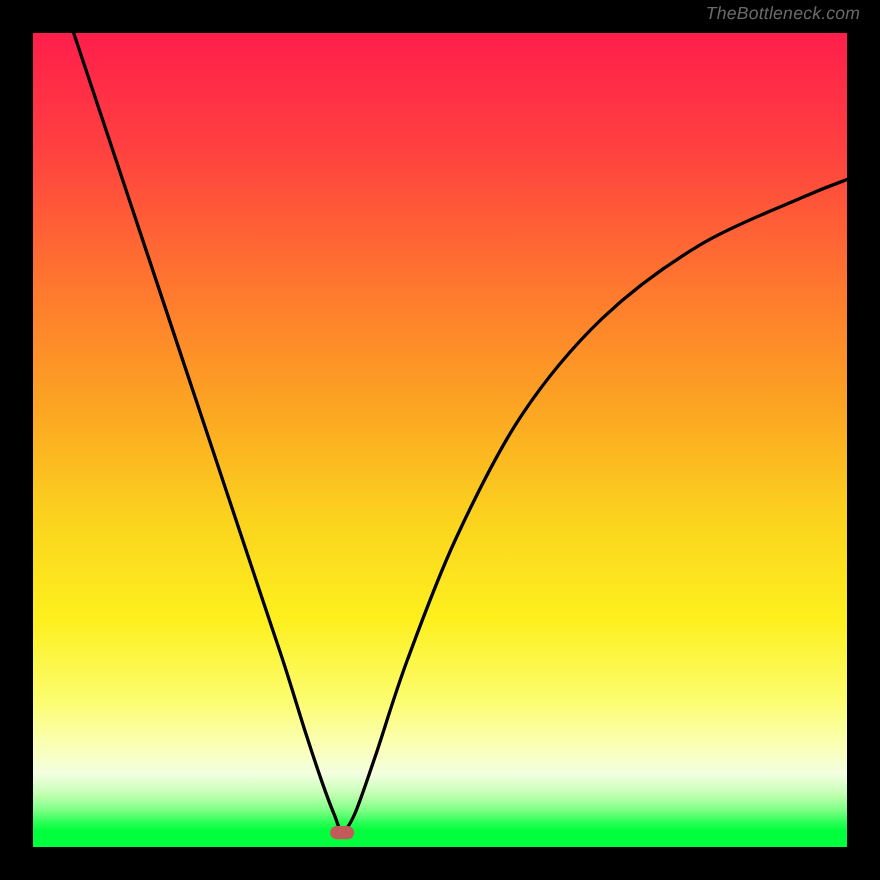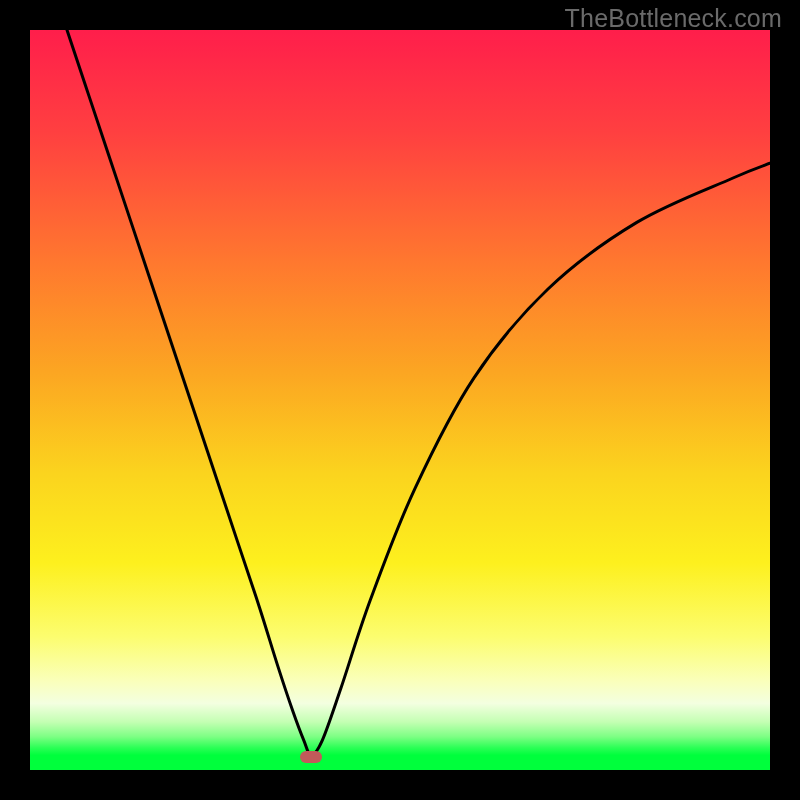--- a/index.html
+++ b/index.html
@@ -60,23 +60,24 @@
     height: 12px;
     border-radius: 6px;
     background: #c25a5a;
     transform: translate(-50%, -50%);
   }
   .watermark {
     position: absolute;
     top: 4px;
     right: 18px;
     color: #6a6a6a;
-    font-size: 25px;
+    font-size: 16px;
     font-weight: 500;
     letter-spacing: 0.2px;
+    font-style: italic;
   }
 </style>
 </head>
 <body>
 
 <div class="frame">
   <div class="watermark">TheBottleneck.com</div>
   <div class="plot-area">
     <div class="gradient"></div>
     <svg class="curve" viewBox="0 0 740 740" preserveAspectRatio="none">

